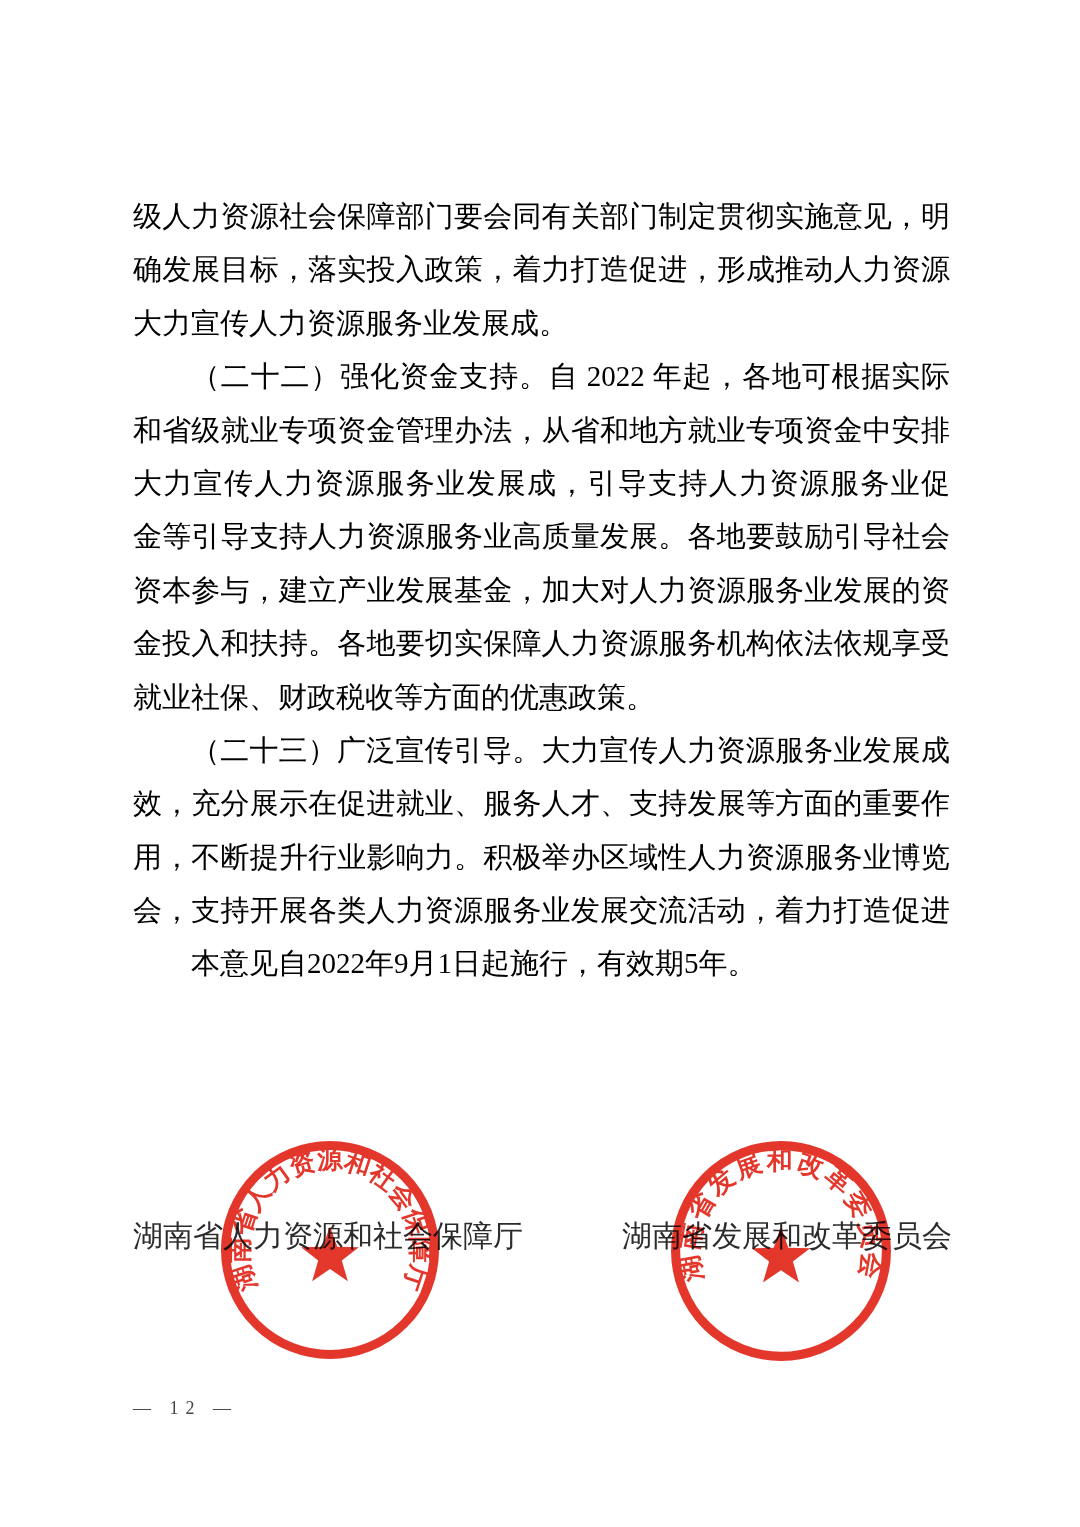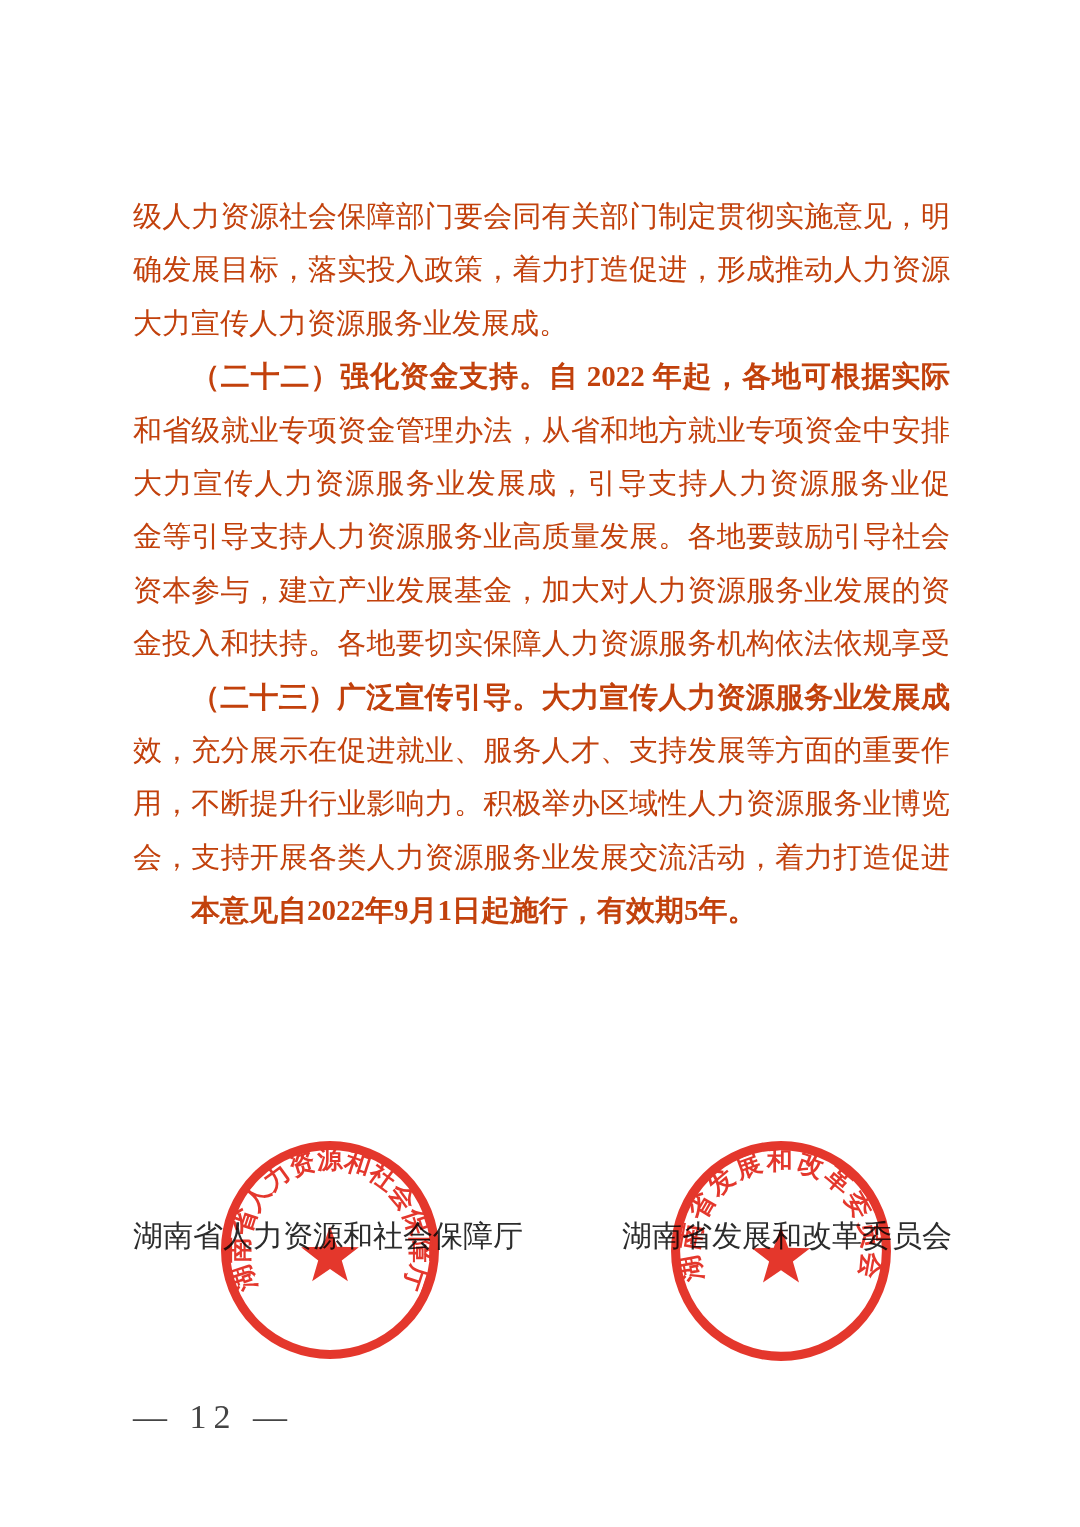--- a/index.html
+++ b/index.html
@@ -11,27 +11,27 @@
     font-family:"Liberation Serif","DejaVu Serif",serif;
   }
   .text-block {
     position:absolute;
     left:133px; top:190px; width:817px;
   }
   .line {
     font-size:29px;
     height:53.4px;
     line-height:53.4px;
-    color:#c2410c;
+    color:#000000;
     text-align:justify;
     text-align-last:justify;
     text-justify:inter-character;
     overflow:hidden;
   }
-  .line.indent { text-indent:58px;font-weight:bold; }
+  .line.indent { text-indent:58px; }
   .line.last { text-align-last:left; }
   .sig {
     position:absolute;
     top:1216px;
     font-size:30px;
     color:#2c2c2c;
     white-space:nowrap;
     z-index:1;
   }
   .sig-left  { left:133px; }
@@ -43,21 +43,21 @@
     z-index:2;
   }
   .seal-left  { left:216px; top:1136px; }
   .seal-right { left:666px; top:1136px; }
   .seal-ring  { fill:none; stroke:#e2271c; stroke-width:9.5; }
   .seal-star  { fill:#e2271c; }
   .seal-text  { fill:#e2271c; font-family:"Liberation Serif","DejaVu Serif",serif; font-weight:bold; }
   .pageno {
     position:absolute;
     left:133px; top:1398px;
-    font-size:34px;
+    font-size:18px;
     color:#3d3d3d;
     letter-spacing:7px;
     color:#444444;
   }
 </style>
 </head>
 <body>
 
 <div class="page">
 
@@ -66,20 +66,21 @@
     <div class="line">级人力资源社会保障部门要会同有关部门制定贯彻实施意见，明</div>
     <div class="line">确发展目标，落实投入政策，着力打造促进，形成推动人力资源</div>
     <div class="line last">大力宣传人力资源服务业发展成。</div>
 
     <div class="line indent">（二十二）强化资金支持。自 2022 年起，各地可根据实际</div>
     <div class="line">和省级就业专项资金管理办法，从省和地方就业专项资金中安排</div>
     <div class="line">大力宣传人力资源服务业发展成，引导支持人力资源服务业促</div>
     <div class="line">金等引导支持人力资源服务业高质量发展。各地要鼓励引导社会</div>
     <div class="line">资本参与，建立产业发展基金，加大对人力资源服务业发展的资</div>
     <div class="line">金投入和扶持。各地要切实保障人力资源服务机构依法依规享受</div>
+    <div class="line last">就业社保、财政税收等方面的优惠政策。</div>
 
     <div class="line indent">（二十三）广泛宣传引导。大力宣传人力资源服务业发展成</div>
     <div class="line">效，充分展示在促进就业、服务人才、支持发展等方面的重要作</div>
     <div class="line">用，不断提升行业影响力。积极举办区域性人力资源服务业博览</div>
     <div class="line">会，支持开展各类人力资源服务业发展交流活动，着力打造促进</div>
 
     <div class="line indent last">本意见自2022年9月1日起施行，有效期5年。</div>
   </div>
 
   <div class="sig sig-left">湖南省人力资源和社会保障厅</div>

